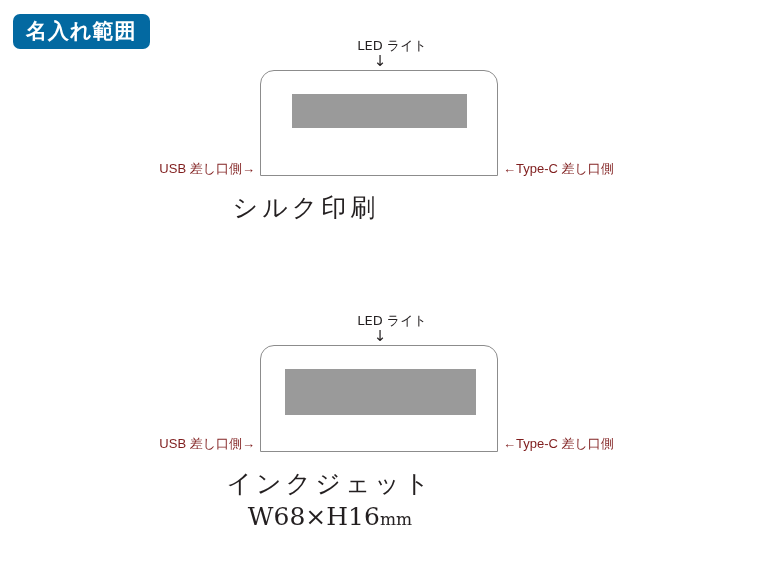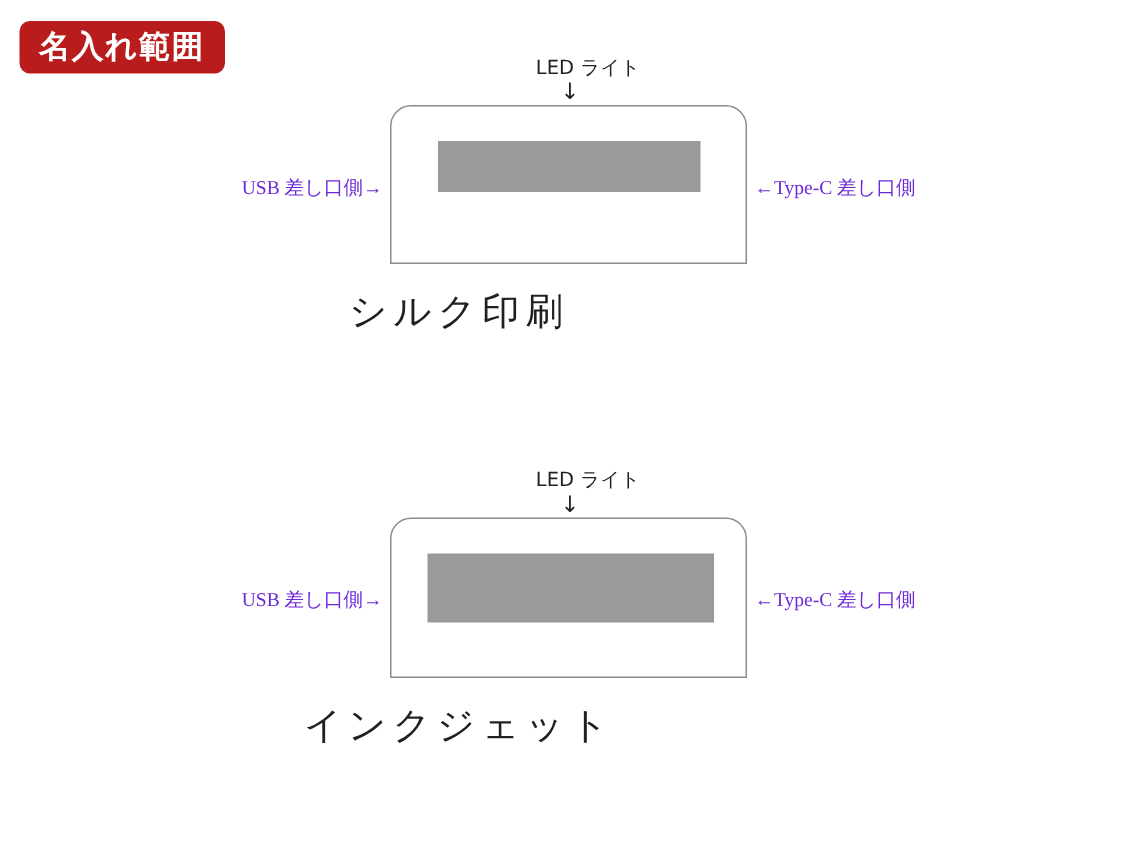--- a/index.html
+++ b/index.html
@@ -102,24 +102,25 @@
     left: 24px;
     top: 23px;
     width: 191px;
     height: 46px;
   }
 
   
   .side-label {
     position: absolute;
     font-size: 13px;
-    font-family: Liberation Serif, serif;
-    color: #6d28d9;
+    font-family: Liberation Sans, sans-serif;
+    color: #7f1d1d;
     white-space: nowrap;
     line-height: 1;
+    margin-top: 44px;
   }
   .side-label.left {
     right: 505px;
     top: 88px;
     text-align: right;
   }
   .side-label.right {
     left: 503px;
     top: 88px;
     text-align: center;
@@ -141,28 +142,28 @@
   }
   .caption .size {
     font-size: 25px;
     letter-spacing: 0px;
     line-height: 1.3;
   }
   .caption .size .mm {
     font-size: 17px;
   }
   .diagram.one .caption { top: 162px; }
-  .diagram.two .caption { top: 163px; }
+  .diagram.two .caption { top: 163px; padding-left: 24px; }
 </style>
 </head>
 <body>
 
 <div class="page">
 
-  <div class="badge" style="background: #b91c1c; color: rgb(255, 255, 255);">名入れ範囲</div>
+  <div class="badge" style="background: #0369a1; color: rgb(255, 255, 255);">名入れ範囲</div>
 
   <div class="diagram one">
 
     <div class="led-label">LED ライト</div>
 
     <div class="led-arrow">↓</div>
 
     <div class="device" style="border-color: rgb(140, 140, 140);">
       <div class="print-area" style="background: rgb(154, 154, 154);"></div>
     </div>
@@ -185,16 +186,17 @@
     <div class="device" style="border-color: rgb(140, 140, 140);">
       <div class="print-area" style="background: rgb(154, 154, 154);"></div>
     </div>
 
     <div class="side-label left">USB 差し口側→</div>
 
     <div class="side-label right">←Type-C 差し口側</div>
 
     <div class="caption">
       <div class="method">インクジェット</div>
+      <div class="size"><span>W68×H16</span><span class="mm">mm</span></div>
     </div>
   </div>
 
 </div>
 
 </body></html>

